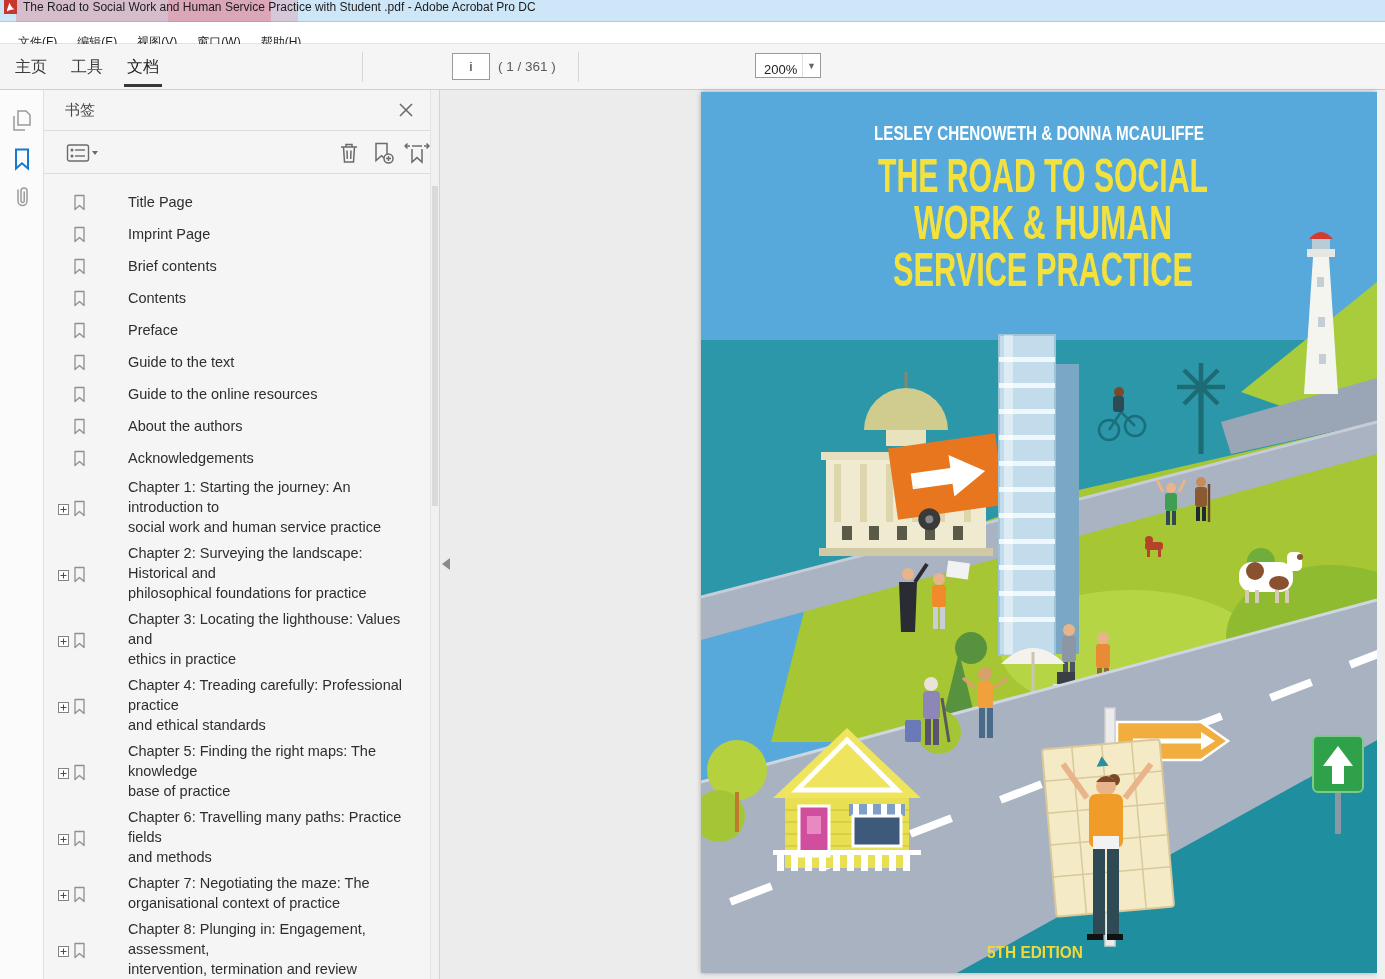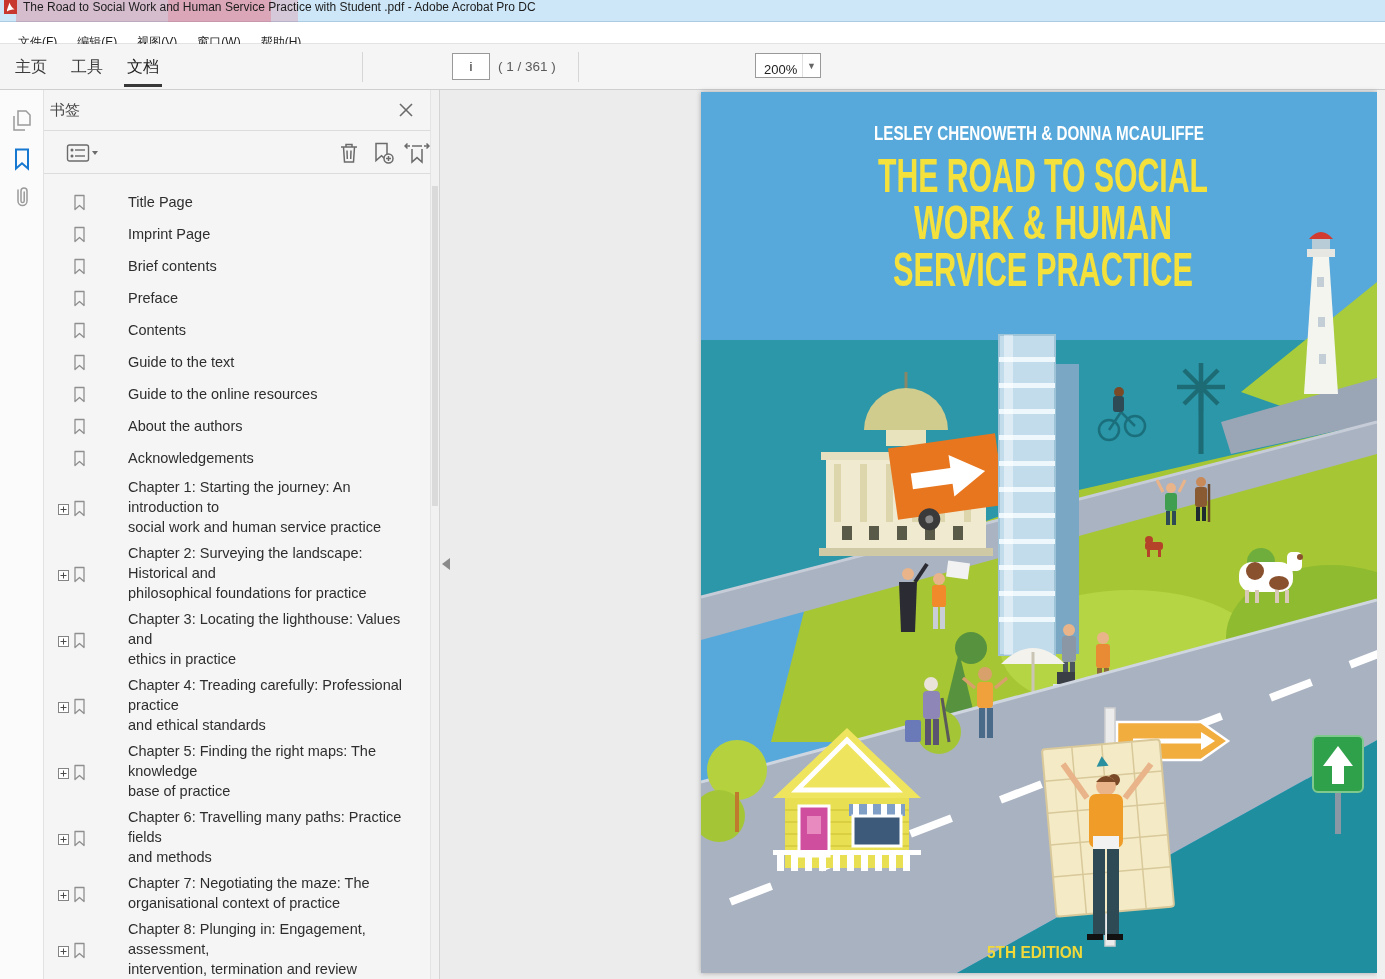--- a/index.html
+++ b/index.html
@@ -41,21 +41,21 @@
 
   
   .rail { position:absolute; left:0; top:90px; width:44px; bottom:0; background:#fbfbfb;
     border-right:1px solid #e2e2e2; }
   .rail-btn { width:44px; height:38px; display:flex; align-items:center; justify-content:center; cursor:pointer; }
 
   
   .panel { position:absolute; left:44px; top:90px; width:396px; bottom:0; background:#f5f5f5;
     border-right:1px solid #d4d4d4; }
   .panel-header { position:relative; height:41px; border-bottom:1px solid #dcdcdc; }
-  .panel-title { position:absolute; left:6px; top:11px; font-size:15px; color:#4a4a4a; }
+  .panel-title { position:absolute; left:21px; top:11px; font-size:15px; color:#4a4a4a; }
   .panel-close { position:absolute; right:22px; top:9px; width:22px; height:22px; display:flex;
     align-items:center; justify-content:center; cursor:pointer; }
   .panel-tools { position:relative; height:43px; border-bottom:1px solid #dcdcdc; }
   .pt-btn { position:absolute; top:9px; width:26px; height:26px; display:flex; align-items:center;
     justify-content:center; cursor:pointer; }
   .bm-list { position:absolute; left:0; top:96px; right:9px; bottom:0; overflow:hidden; }
   .bm-row { display:flex; align-items:flex-start; padding:6px 6px 6px 14px; cursor:pointer; }
   .bm-row.dbl { padding-top:3px; padding-bottom:3px;align-items:center; }
   .bm-exp { width:15px; flex:0 0 15px; padding-top:4px; }
   .bm-rib { width:14px; flex:0 0 14px; margin-right:9px; padding-top:2px; }
@@ -363,30 +363,30 @@
         </span>
         <span class="bm-label">Brief contents</span>
       </div>
       <div class="bm-row">
         <span class="bm-exp"></span>
         <span class="bm-rib">
           <svg width="13" height="17" viewBox="0 0 13 17">
             <path d="M2 1.5 h9 v14 l-4.5 -4 l-4.5 4 z" fill="#f5f5f5" stroke="#8f8f8f" stroke-width="1.3" stroke-linejoin="round"></path>
           </svg>
         </span>
+        <span class="bm-label">Contents</span>
+      </div>
+      <div class="bm-row">
+        <span class="bm-exp"></span>
+        <span class="bm-rib">
+          <svg width="13" height="17" viewBox="0 0 13 17">
+            <path d="M2 1.5 h9 v14 l-4.5 -4 l-4.5 4 z" fill="#f5f5f5" stroke="#8f8f8f" stroke-width="1.3" stroke-linejoin="round"></path>
+          </svg>
+        </span>
         <span class="bm-label">Preface</span>
-      </div>
-      <div class="bm-row">
-        <span class="bm-exp"></span>
-        <span class="bm-rib">
-          <svg width="13" height="17" viewBox="0 0 13 17">
-            <path d="M2 1.5 h9 v14 l-4.5 -4 l-4.5 4 z" fill="#f5f5f5" stroke="#8f8f8f" stroke-width="1.3" stroke-linejoin="round"></path>
-          </svg>
-        </span>
-        <span class="bm-label">Contents</span>
       </div>
       <div class="bm-row">
         <span class="bm-exp"></span>
         <span class="bm-rib">
           <svg width="13" height="17" viewBox="0 0 13 17">
             <path d="M2 1.5 h9 v14 l-4.5 -4 l-4.5 4 z" fill="#f5f5f5" stroke="#8f8f8f" stroke-width="1.3" stroke-linejoin="round"></path>
           </svg>
         </span>
         <span class="bm-label">Guide to the text</span>
       </div>

